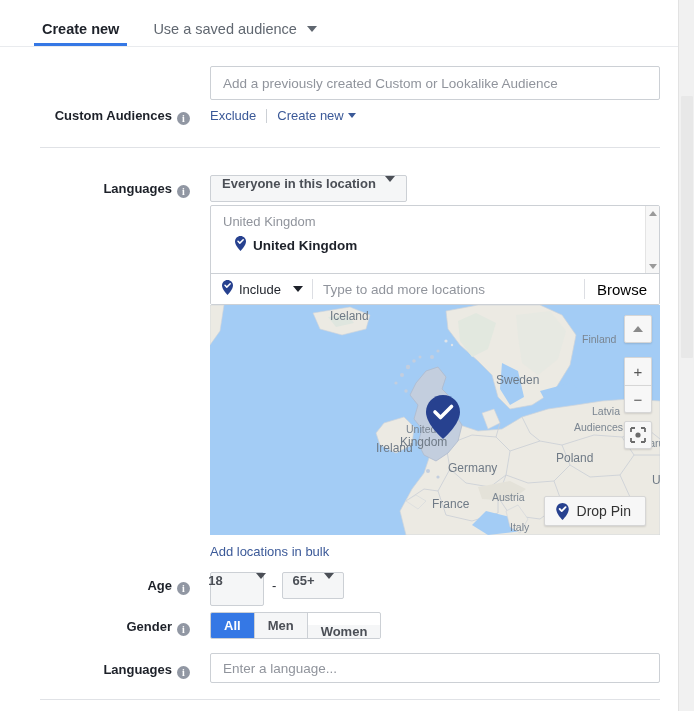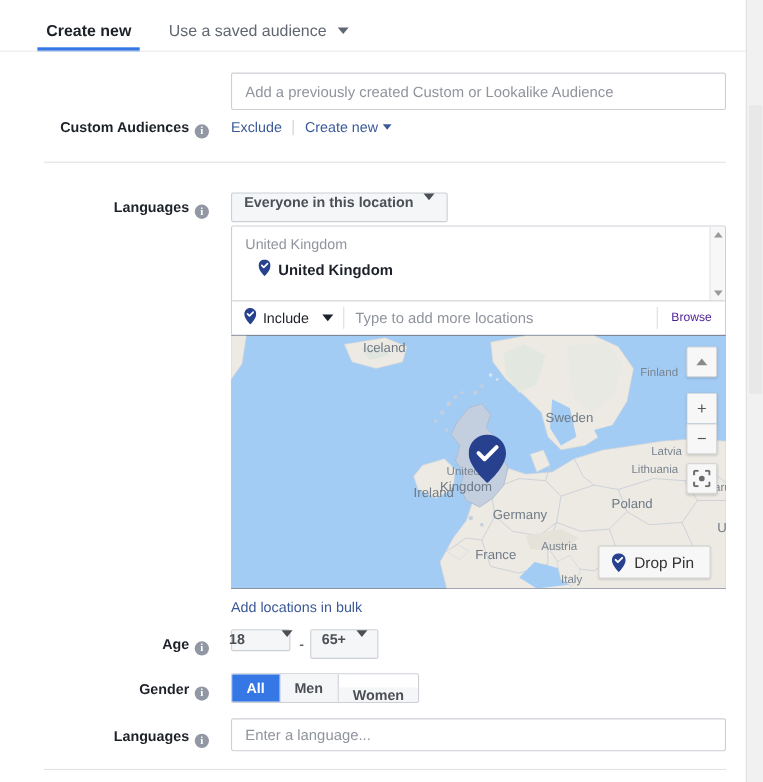--- a/index.html
+++ b/index.html
@@ -229,31 +229,31 @@
     border: 0; outline: 0;
     font-size: 13.5px;
     color: #1d2129;
     padding: 0 10px;
     font-family: "Liberation Sans", sans-serif;
     background: transparent;
   }
   .loc-typeahead::placeholder { color: #90949c; }
   .browse-btn {
     padding: 0 12px;
-    font-size: 11px; color: #4c1d95;
+    font-size: 15px; color: #000000;
     cursor: pointer; white-space: nowrap;
   }
 
   
   .map {
     position: absolute;
     left: 210px; top: 305px;
     width: 450px; height: 230px;
     overflow: hidden;
-    background: #0f172a;
+    background: #fef9c3;
     cursor: grab;
   }
   .map svg { display: block; }
   .map-label {
     position: absolute;
     font-size: 10.5px;
     color: #7a8591;
     font-family: "Liberation Sans", sans-serif;
     white-space: nowrap;
     pointer-events: none;
@@ -481,21 +481,21 @@
         </g>
 
         <path d="M196,196 L206,190 L216,196 L208,204 Z" fill="#eceae3" stroke="#cfd4da" stroke-width="0.5"></path>
       </svg>
 
       <div class="map-labels">
           <div class="map-label big" style="left: 120px; top: 4px;">Iceland</div>
           <div class="map-label" style="left: 372px; top: 28px;">Finland</div>
           <div class="map-label big" style="left: 286px; top: 68px;">Sweden</div>
           <div class="map-label" style="left: 382px; top: 100px;">Latvia</div>
-          <div class="map-label" style="left: 364px; top: 116px;">Lithuania</div>
+          <div class="map-label" style="left: 364px; top: 116px;">Audiences</div>
           <div class="map-label" style="left: 424px; top: 132px;">Belarus</div>
           <div class="map-label big" style="left: 346px; top: 146px;">Poland</div>
           <div class="map-label big" style="left: 238px; top: 156px;">Germany</div>
           <div class="map-label big" style="left: 442px; top: 168px;">Ukraine</div>
           <div class="map-label" style="left: 196px; top: 118px;">United</div>
           <div class="map-label big" style="left: 190px; top: 130px;">Kingdom</div>
           <div class="map-label big" style="left: 166px; top: 136px;">Ireland</div>
           <div class="map-label" style="left: 282px; top: 186px;">Austria</div>
           <div class="map-label big" style="left: 222px; top: 192px;">France</div>
           <div class="map-label" style="left: 300px; top: 216px;">Italy</div>
@@ -536,21 +536,21 @@
         </span>
         <span>Drop Pin</span>
       </div>
     </div>
 
     <div class="link" style="position:absolute; left:210px; top:544px;">Add locations in bulk</div>
 
     <div class="row-label" style="left:40px; top:578px; width:150px;">
       <span>Age</span><span class="info-icon">i</span>
     </div>
-    <div class="grey-btn" style="left:210px; top:572px; height:20px; width:54px; justify-content:center;gap:24px;">
+    <div class="grey-btn" style="left:210px; top:572px; height:34px; width:54px; justify-content:center;gap:24px;">
       <span>18</span>
       <span class="caret"></span>
     </div>
     <div class="age-dash" style="left:272px; top:578px;">-</div>
     <div class="grey-btn" style="left:282px; top:572px; height:27px; width:62px; justify-content:center;">
       <span>65+</span>
       <span class="caret"></span>
     </div>
 
     <div class="row-label" style="left:40px; top:619px; width:150px;">

